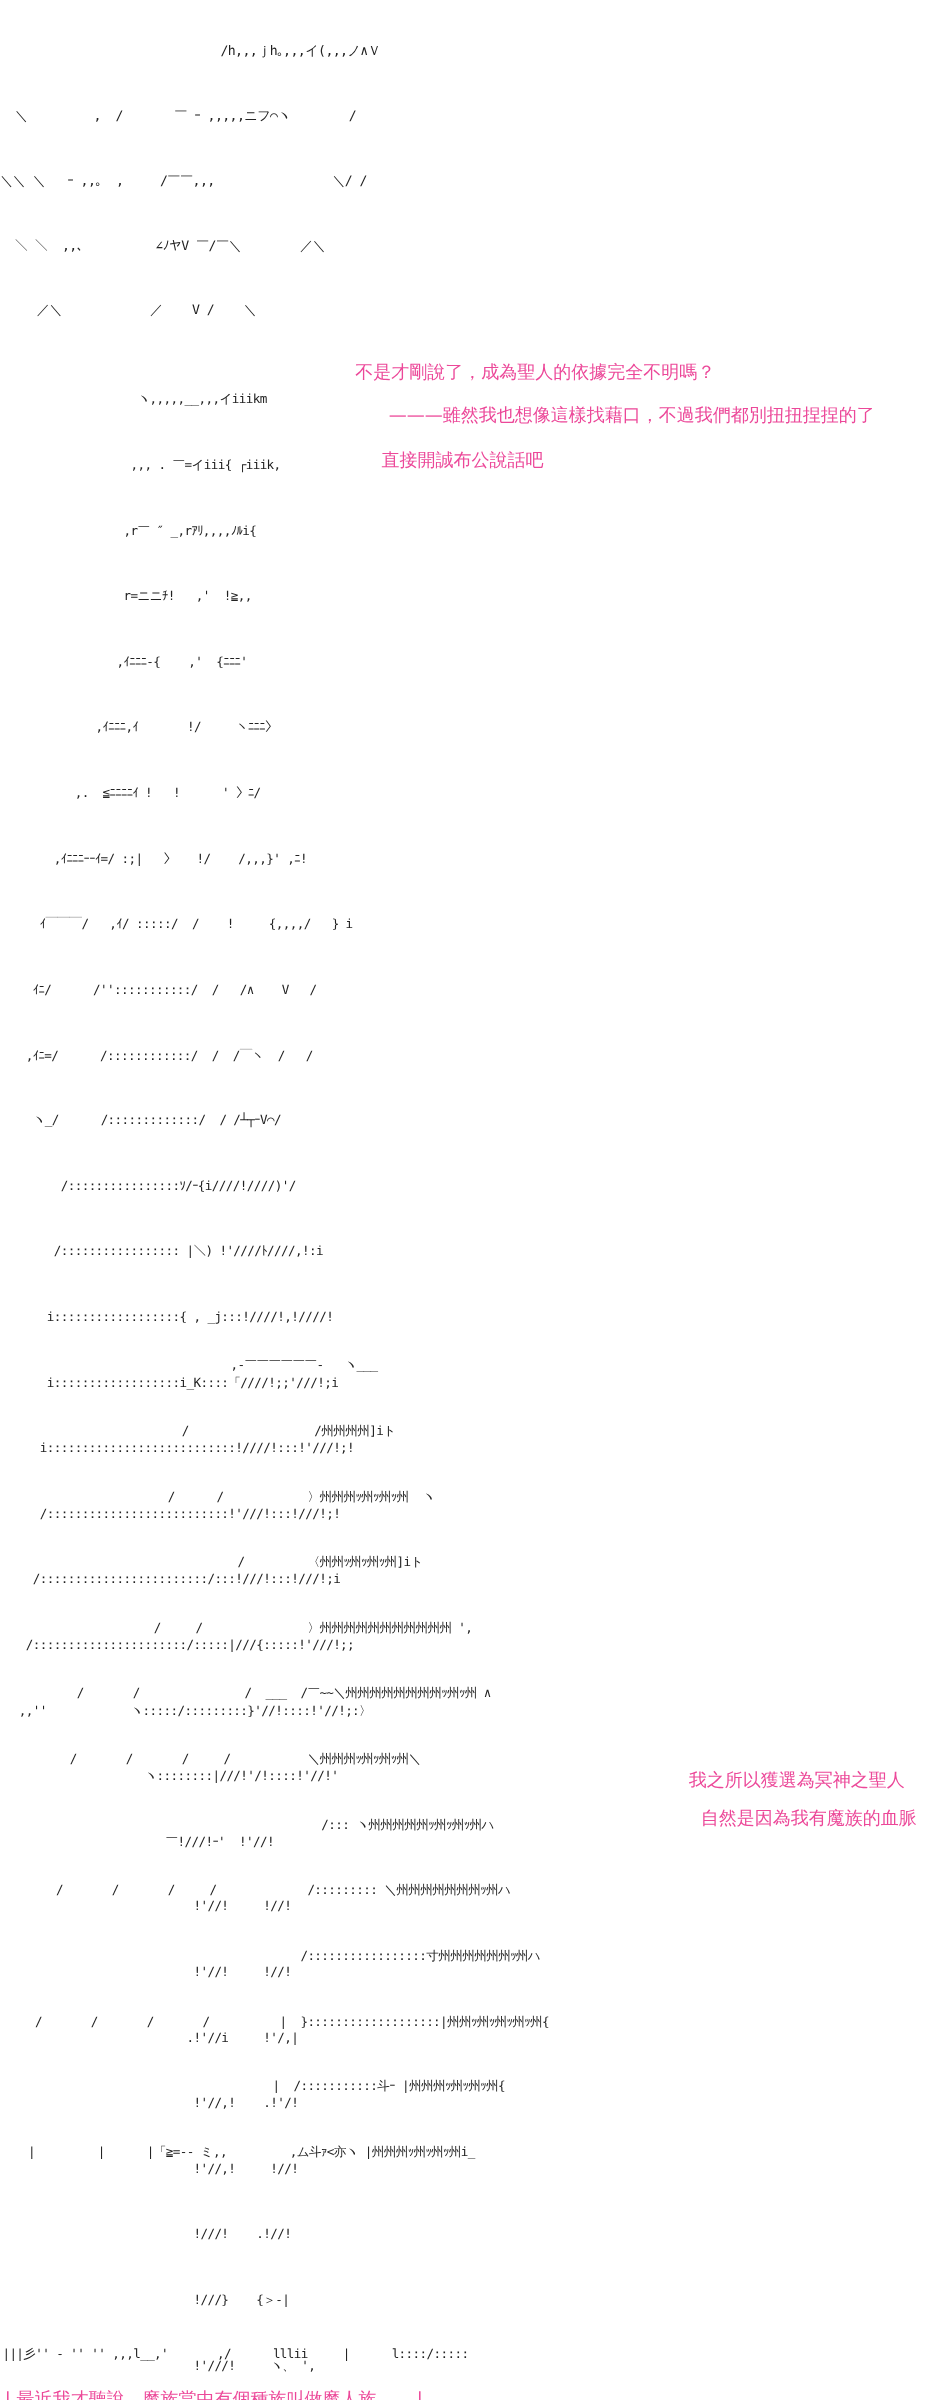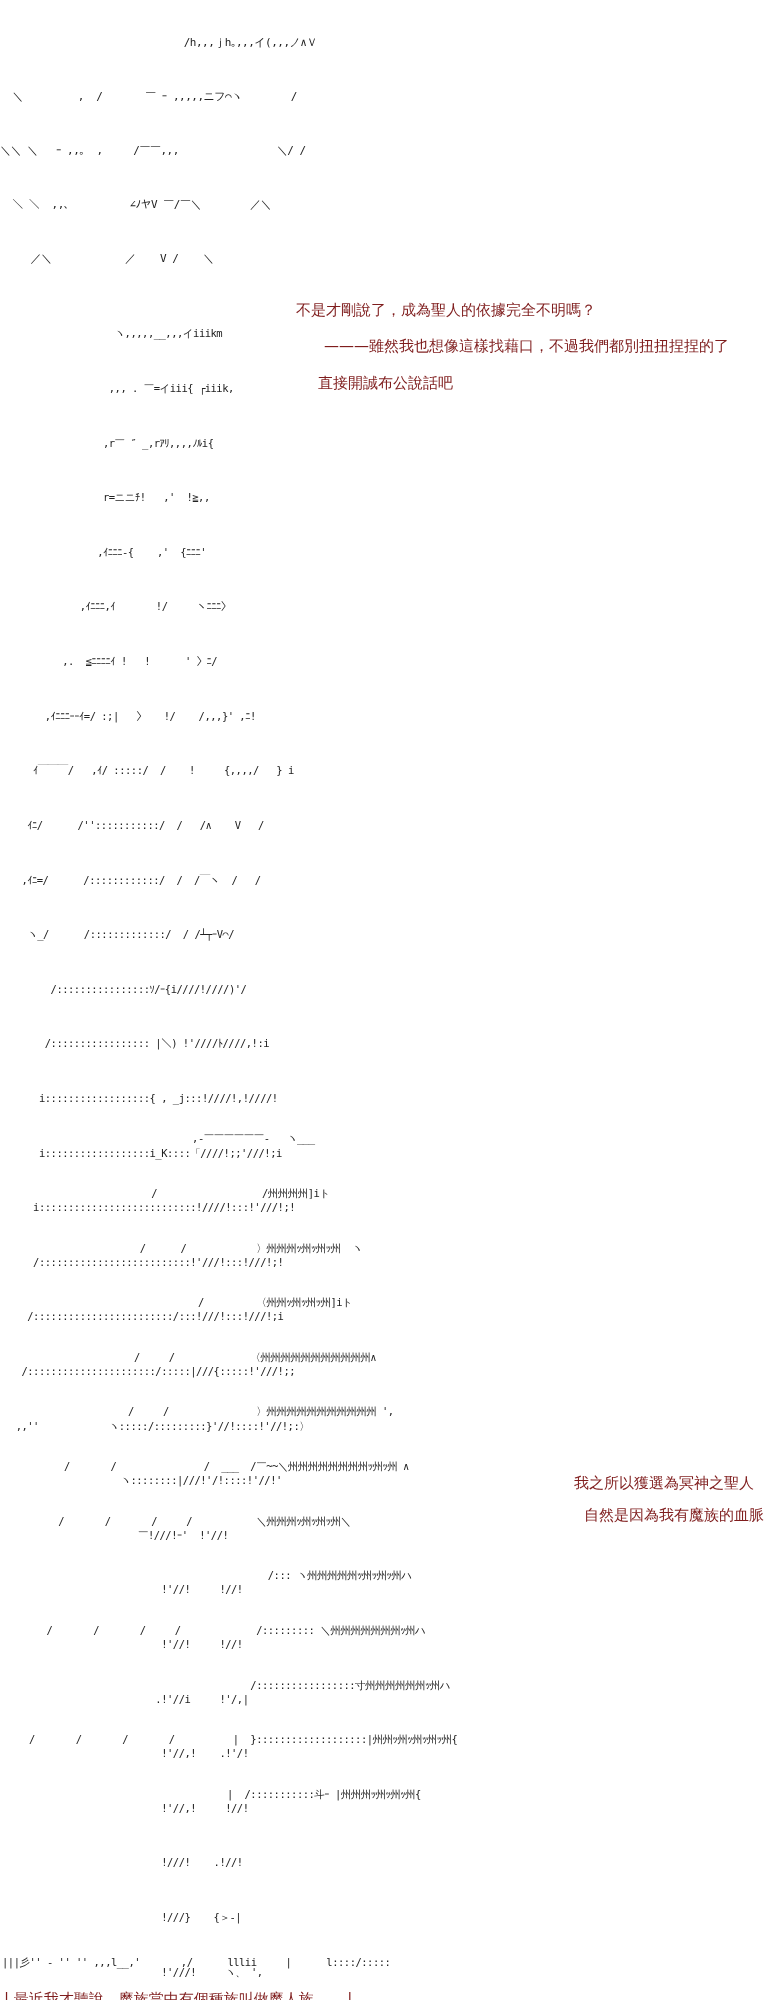--- a/index.html
+++ b/index.html
@@ -12,21 +12,21 @@
     white-space:pre;
     color:#222;
     letter-spacing:-0.5px;
   }
   .dlg {
     position:absolute;
     font-family: "DejaVu Sans", sans-serif;
     font-size:15px;
     line-height:18px;
     white-space:pre;
-    color:#7f1d1d;
+    color:#ec4899;
   }
 </style>
 </head>
 <body>
 
 <div class="aa" style="left:0px; top:-2px;">
   <div>                              /h,,,ｊh｡,,,イ(,,,ノ∧Ｖ</div>
   <div>  ＼         ,  /       ￣ ｰ ,,,,,ニフ⌒ヽ        /</div>
   <div>＼＼ ＼   ｰ ,,｡  ,     /￣￣,,,                ＼/ /</div>
   <div>  ＼ ＼  ,,、         ∠ﾉヤV ￣/￣＼        ／＼</div>
@@ -72,29 +72,29 @@
 
 <div class="dlg" style="left:296px; top:301px;">不是才剛說了，成為聖人的依據完全不明嗎？</div>
 <div class="dlg" style="left:324px; top:337px;">———雖然我也想像這樣找藉口，不過我們都別扭扭捏捏的了</div>
 <div class="dlg" style="left:318px; top:374px;">直接開誠布公說話吧</div>
 
 <div class="aa" style="left:0px; top:1093px; font-size:10.5px; line-height:18.2px;">
   <div>                                 ,-￣￣￣￣￣￣-   ヽ___</div>
   <div>                          /                  /州州州州]iト</div>
   <div>                        /      /            〉州州州ｯ州ｯ州ｯ州  ヽ</div>
   <div>                                  /         〈州州ｯ州ｯ州ｯ州]iト</div>
-  <div>                       /     /             〈州州州州州州州州州州州∧</div>
   <div>                      /     /               〉州州州州州州州州州州州 ',</div>
   <div>           /       /               /  ___  /￣~~＼州州州州州州州州ｯ州ｯ州 ∧</div>
   <div>          /       /       /     /           ＼州州州ｯ州ｯ州ｯ州＼</div>
   <div>                                              /::: ヽ州州州州州ｯ州ｯ州ｯ州ハ</div>
   <div>        /       /       /     /             /::::::::: ＼州州州州州州州ｯ州ハ</div>
   <div>                                           /:::::::::::::::::寸州州州州州州ｯ州ハ</div>
   <div>     /       /       /       /          |  }:::::::::::::::::::|州州ｯ州ｯ州ｯ州ｯ州{</div>
   <div>                                       |  /:::::::::::斗ｰ |州州州ｯ州ｯ州ｯ州{</div>
+  <div>    |         |      |「≧=-- ミ,,         ,ム斗ｧ&lt;亦ヽ |州州州ｯ州ｯ州ｯ州i_</div>
   
   
   
   
   
   
   
   
   
   

